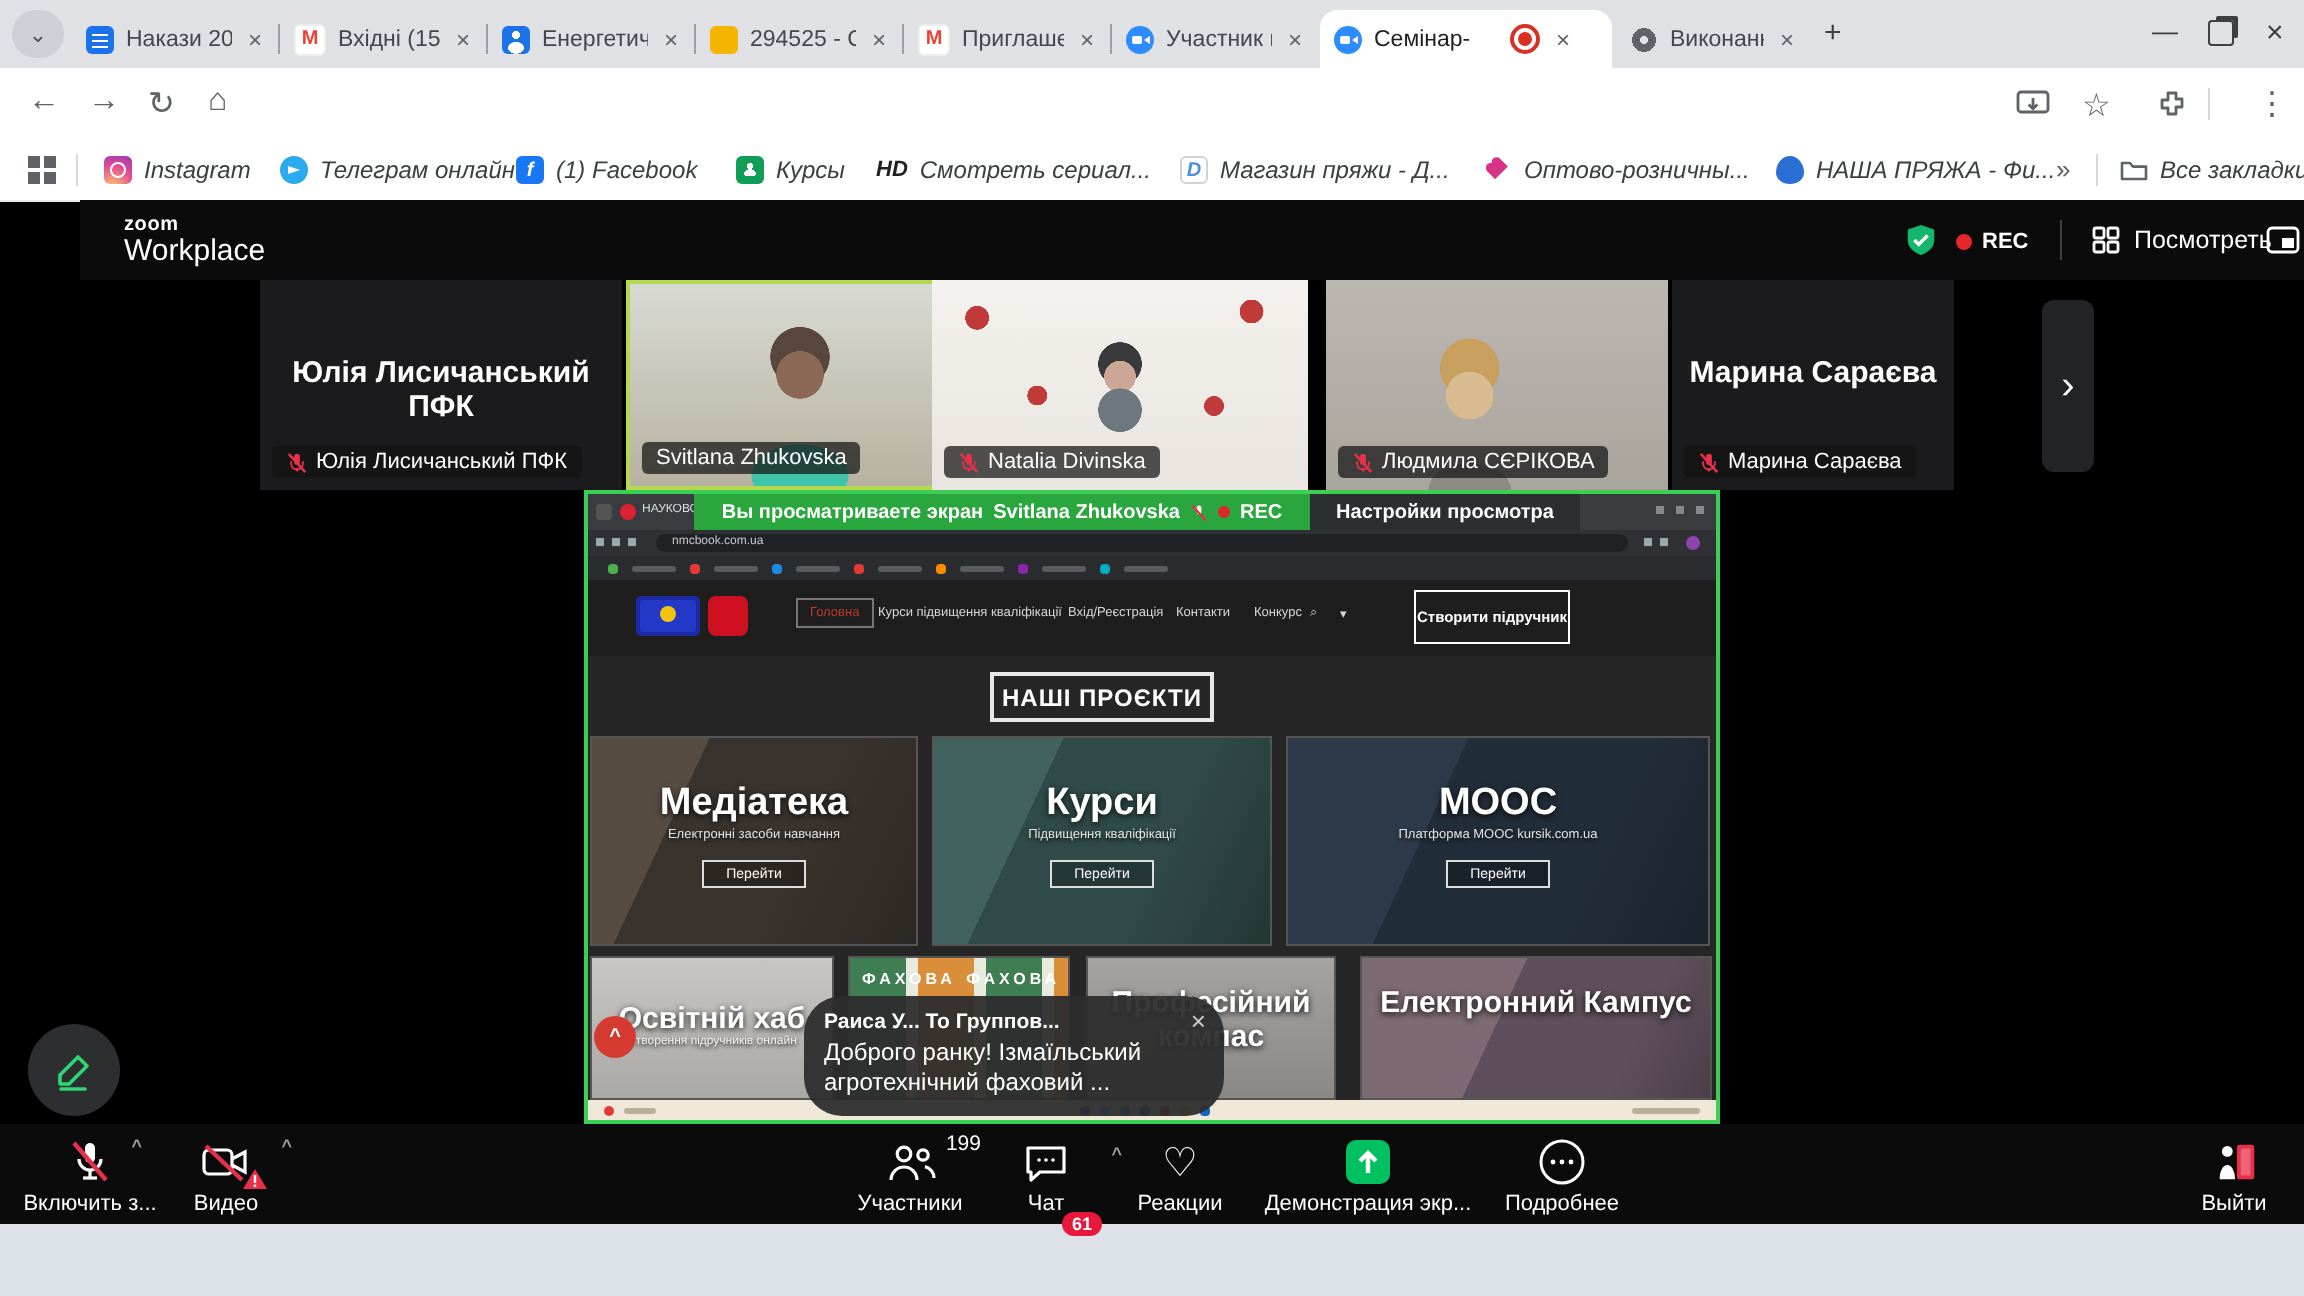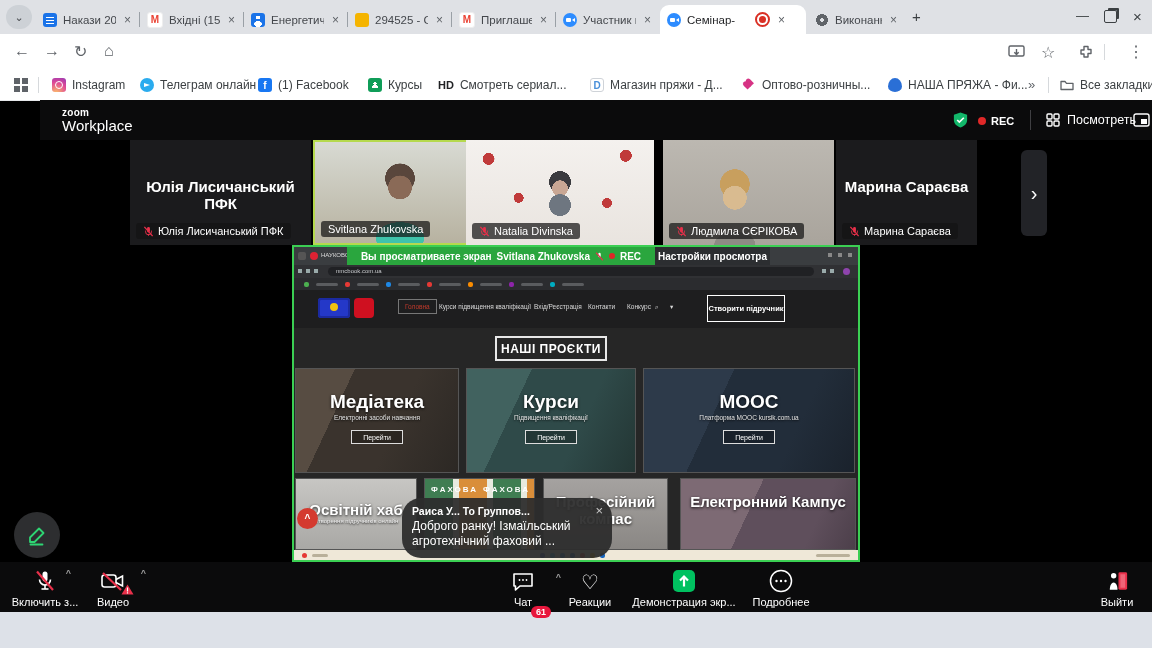--- a/index.html
+++ b/index.html
@@ -37,21 +37,21 @@
   .recdot::after{content:"";position:absolute;inset:2px;border-radius:50%;background:#d93025;}
   .winbtn{color:#3c4043;font-size:13px;top:8px;}
   #navbar{left:0;top:34px;width:1152px;height:36px;background:#fff;}
   .navic{color:#5f6368;font-size:16px;top:8px;}
   #urlpill{left:130px;top:37px;width:856px;height:30px;background:#eef1f4;border-radius:15px;
     display:flex;align-items:center;gap:8px;padding:0 6px;box-sizing:border-box;}
   #urlbadge{width:20px;height:20px;border-radius:50%;background:#1a73e8;display:flex;
     align-items:center;justify-content:center;flex:0 0 auto;}
   #urltext{font-size:12.5px;color:#202124;white-space:nowrap;overflow:hidden;}
   #bookmarks{left:0;top:70px;width:1152px;height:30px;background:#fff;border-bottom:1px solid #e6e8ea;}
-  .bm{display:flex;align-items:center;gap:6px;font-size:12px;color:#3c4043;top:6px;height:18px;white-space:nowrap;}
+  .bm{display:flex;align-items:center;gap:6px;font-size:12px;color:#3c4043;top:6px;height:18px;white-space:nowrap;font-style:italic;}
   .bmi{width:14px;height:14px;border-radius:3px;position:relative;flex:0 0 auto;}
   .bmi.insta{background:radial-gradient(circle at 30% 110%,#fdc468,#df4996 60%,#9438b5);}
   .bmi.insta::after{content:"";position:absolute;inset:3px;border:1.5px solid #fff;border-radius:4px;}
   .bmi.tg{background:#2aabee;border-radius:50%;}
   .bmi.tg::after{content:"";position:absolute;left:4px;top:4.5px;border-top:2.5px solid transparent;
     border-bottom:2.5px solid transparent;border-left:6px solid #fff;}
   .bmi.fb{background:#1877f2;color:#fff;font-size:10px;font-weight:bold;
     display:flex;align-items:center;justify-content:center;}
   .bmi.cls{background:#0f9d58;}
   .bmi.cls::after{content:"";position:absolute;inset:3px 3px 4px 3px;
@@ -102,21 +102,21 @@
     radial-gradient(circle 15px at 42% 42%,#c89f5e 0 98%,transparent),
     linear-gradient(#bcb8b1,#a9a49c);}
   .nextbtn{left:1021px;top:10px;width:26px;height:86px;background:#222327;border-radius:6px;
     color:#fff;font-size:20px;display:flex;align-items:center;justify-content:center;}
   
   #share{left:292px;top:245px;width:568px;height:317px;border:2px solid #3bcf53;
     box-sizing:border-box;background:#262626;}
   .ss-tabbar{position:absolute;left:0;top:0;right:0;height:18px;background:#3a3d40;}
   .ss-banner{position:absolute;left:53px;top:0;width:308px;height:18px;background:#2aa63e;
     display:flex;align-items:center;justify-content:center;gap:5px;color:#fff;font-size:10px;font-weight:bold;}
-  .ss-setbtn{position:absolute;left:361px;top:0;width:115px;height:18px;background:#2c2e31;
+  .ss-setbtn{position:absolute;left:361px;top:0;width:135px;height:18px;background:#2c2e31;
     color:#fff;font-size:10px;font-weight:bold;display:flex;align-items:center;justify-content:center;}
   .ss-addr{position:absolute;left:0;top:18px;right:0;height:13px;background:#303134;}
   .ss-pill{position:absolute;left:34px;top:2px;right:44px;height:9px;background:#202124;
     border-radius:5px;color:#c7c9cc;font-size:6px;line-height:9px;padding-left:8px;white-space:nowrap;overflow:hidden;}
   .ss-bm{position:absolute;left:0;top:31px;right:0;height:12px;background:#2b2c2f;
     display:flex;align-items:center;gap:7px;padding-left:10px;}
   .ss-bm i{width:5px;height:5px;border-radius:2px;display:block;}
   .ss-bm b{width:22px;height:3px;border-radius:2px;background:#5a5c5f;display:block;}
   .ss-site{position:absolute;left:0;top:43px;right:0;height:260px;background:#262626;overflow:hidden;}
   .ss-head{position:absolute;left:0;top:0;right:0;height:38px;background:#1e1e1f;}
@@ -542,20 +542,32 @@
           </svg>
         <svg class="warn" width="13" height="11" viewBox="0 0 13 11">
             <path d="M6.5 0.5 12.5 10.5H0.5z" fill="#e8304a"></path>
             <rect x="5.9" y="3.5" width="1.2" height="4" fill="#fff"></rect>
             <rect x="5.9" y="8.3" width="1.2" height="1.2" fill="#fff"></rect>
           </svg>
         <span class="caret" style="right:-20px">^</span>
       </span>
       <span class="lbl">Видео</span>
     </div>
+    <div class="tbi" style="left:455px">
+      <span class="icw">
+        <svg width="27" height="23" viewBox="0 0 27 23" fill="none" stroke="#fff" stroke-width="1.6">
+            <circle cx="10" cy="7" r="3.4"></circle>
+            <path d="M3.5 20c0-3.6 2.9-6.5 6.5-6.5s6.5 2.9 6.5 6.5"></path>
+            <circle cx="19.5" cy="7.5" r="2.6"></circle>
+            <path d="M20.5 13.3c2.6.6 4.5 2.9 4.5 5.7"></path>
+          </svg>
+        <span class="cnt">199</span>
+      </span>
+      <span class="lbl">Участники</span>
+    </div>
     <div class="tbi" style="left:523px">
       <span class="icw">
         <svg width="24" height="23" viewBox="0 0 24 23" fill="none" stroke="#fff" stroke-width="1.6">
             <path d="M3 4h18v12h-12l-4.5 4v-4H3z" stroke-linejoin="round"></path>
             <circle cx="8.5" cy="10" r="0.9" fill="#fff" stroke="none"></circle>
             <circle cx="12" cy="10" r="0.9" fill="#fff" stroke="none"></circle>
             <circle cx="15.5" cy="10" r="0.9" fill="#fff" stroke="none"></circle>
           </svg>
         <span class="badge">61</span>
         <span class="caret" style="right:-26px;top:4px">^</span>

